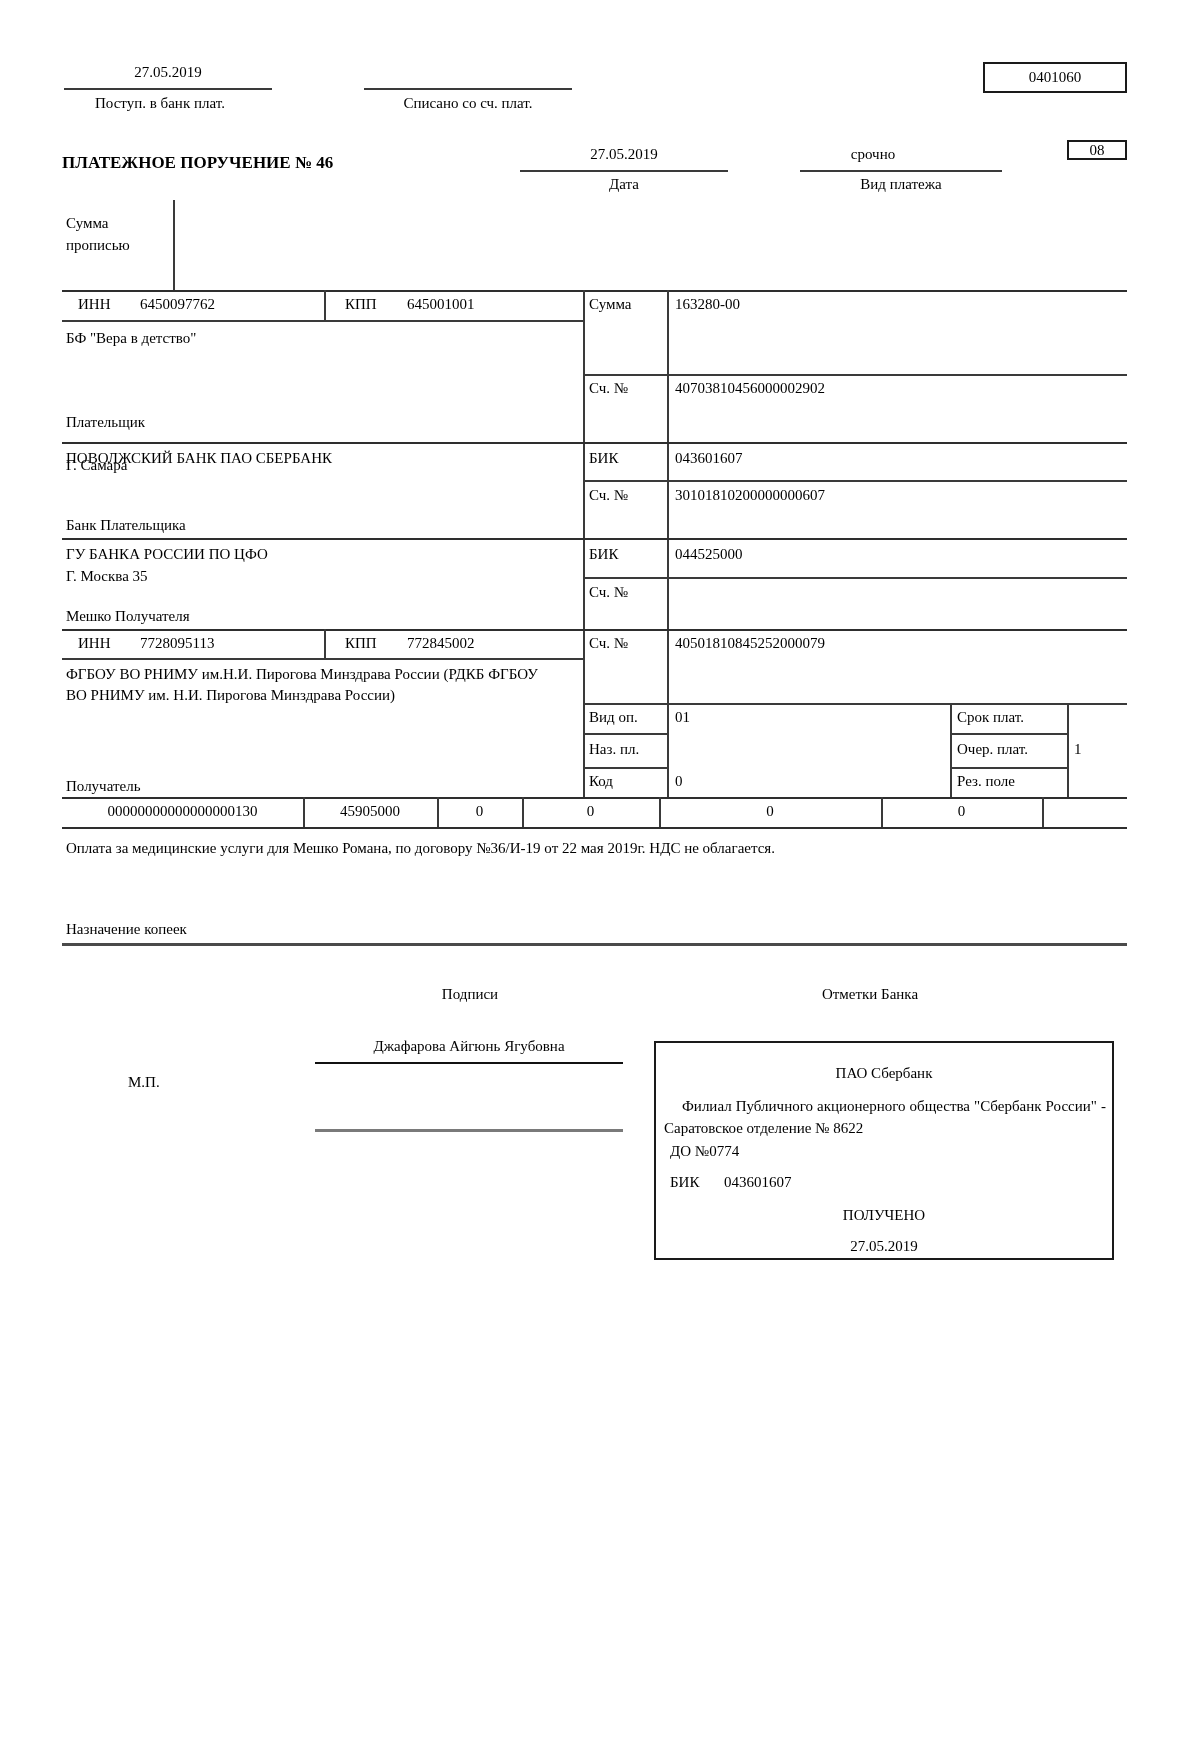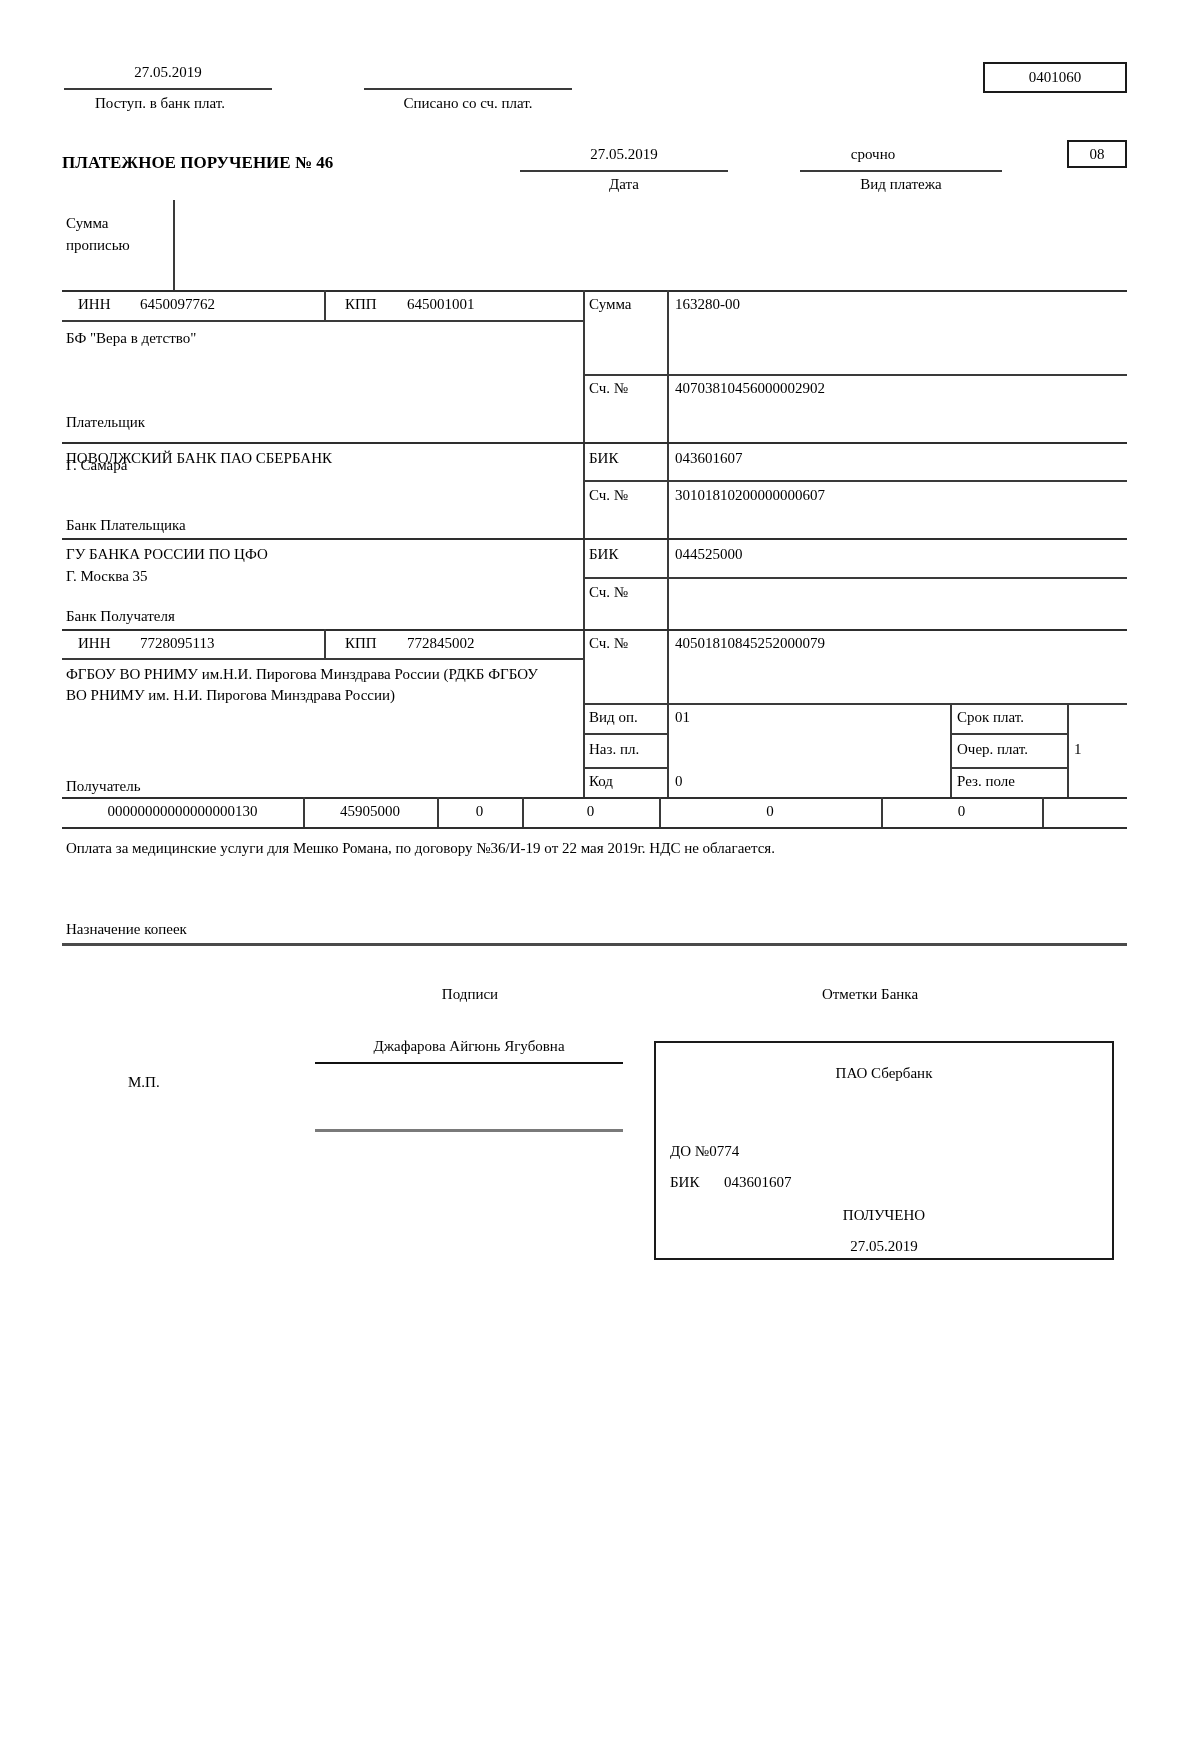--- a/index.html
+++ b/index.html
@@ -38,21 +38,21 @@
   <div class="t title" style="left:62px;top:153px;">ПЛАТЕЖНОЕ ПОРУЧЕНИЕ № 46</div>
 
   <div class="t c" style="left:520px;top:146px;width:208px;">27.05.2019</div>
   <div class="hl-thin" style="left:520px;top:170px;width:208px;"></div>
   <div class="t c" style="left:520px;top:176px;width:208px;">Дата</div>
 
   <div class="t c" style="left:772px;top:146px;width:202px;">срочно</div>
   <div class="hl-thin" style="left:800px;top:170px;width:202px;"></div>
   <div class="t c" style="left:800px;top:176px;width:202px;">Вид платежа</div>
 
-  <div class="box" style="left:1067px;top:140px;width:60px;height:28px;">
+  <div class="box" style="left:1067px;top:140px;width:60px;height:20px;">
     <span class="t" style="position:static;">08</span>
   </div>
 
   <div class="vl" style="left:173px;top:200px;height:90px;"></div>
   <div class="wrap" style="left:66px;top:212px;width:95px;line-height:22px;">Сумма прописью</div>
   <div class="hl" style="left:62px;top:290px;width:1065px;"></div>
 
   <div class="t" style="left:78px;top:296px;">ИНН</div>
   <div class="t" style="left:140px;top:296px;">6450097762</div>
   <div class="vl" style="left:324px;top:290px;height:30px;"></div>
@@ -83,21 +83,21 @@
   <div class="t" style="left:66px;top:517px;">Банк Плательщика</div>
   <div class="hl" style="left:62px;top:538px;width:1065px;"></div>
 
   <div class="t" style="left:66px;top:546px;">ГУ БАНКА РОССИИ ПО ЦФО</div>
   <div class="t" style="left:66px;top:568px;">Г. Москва 35</div>
   <div class="t" style="left:589px;top:546px;">БИК</div>
   <div class="t" style="left:675px;top:546px;">044525000</div>
   <div class="hl-thin" style="left:583px;top:577px;width:544px;"></div>
   <div class="t" style="left:589px;top:584px;">Сч. №</div>
   <div class="t" style="left:675px;top:584px;"></div>
-  <div class="t" style="left:66px;top:608px;">Банк Получателя</div>
+  <div class="t" style="left:66px;top:608px;">Мешко Получателя</div>
   <div class="hl" style="left:62px;top:629px;width:1065px;"></div>
 
   <div class="t" style="left:78px;top:635px;">ИНН</div>
   <div class="t" style="left:140px;top:635px;">7728095113</div>
   <div class="vl" style="left:324px;top:629px;height:29px;"></div>
   <div class="t" style="left:345px;top:635px;">КПП</div>
   <div class="t" style="left:407px;top:635px;">772845002</div>
   <div class="hl-thin" style="left:62px;top:658px;width:521px;"></div>
 
   <div class="t" style="left:589px;top:635px;">Сч. №</div>
@@ -152,20 +152,21 @@
   <div class="t c" style="left:370px;top:986px;width:200px;">Подписи</div>
   <div class="t c" style="left:760px;top:986px;width:220px;">Отметки Банка</div>
 
   <div class="t c" style="left:315px;top:1038px;width:308px;">Джафарова Айгюнь Ягубовна</div>
   <div class="hl" style="left:315px;top:1062px;width:308px;background:#111;"></div>
   <div class="t" style="left:128px;top:1074px;">М.П.</div>
   <div class="hl gray" style="left:315px;top:1129px;width:308px;height:3px;"></div>
 
   <div class="stamp" style="left:654px;top:1041px;width:460px;height:219px;">
     <div class="t c" style="left:0;top:22px;width:100%;">ПАО Сбербанк</div>
+    <div class="wrap just" style="left:8px;top:52px;width:442px;">Филиал Публичного акционерного общества "Сбербанк России" - Саратовское отделение № 8622</div>
     <div class="t" style="left:14px;top:100px;">ДО №0774</div>
     <div class="t" style="left:14px;top:131px;">БИК</div>
     <div class="t" style="left:68px;top:131px;">043601607</div>
     <div class="t c" style="left:0;top:164px;width:100%;">ПОЛУЧЕНО</div>
     <div class="t c" style="left:0;top:195px;width:100%;">27.05.2019</div>
   </div>
 
 </div>
 
 </body></html>

